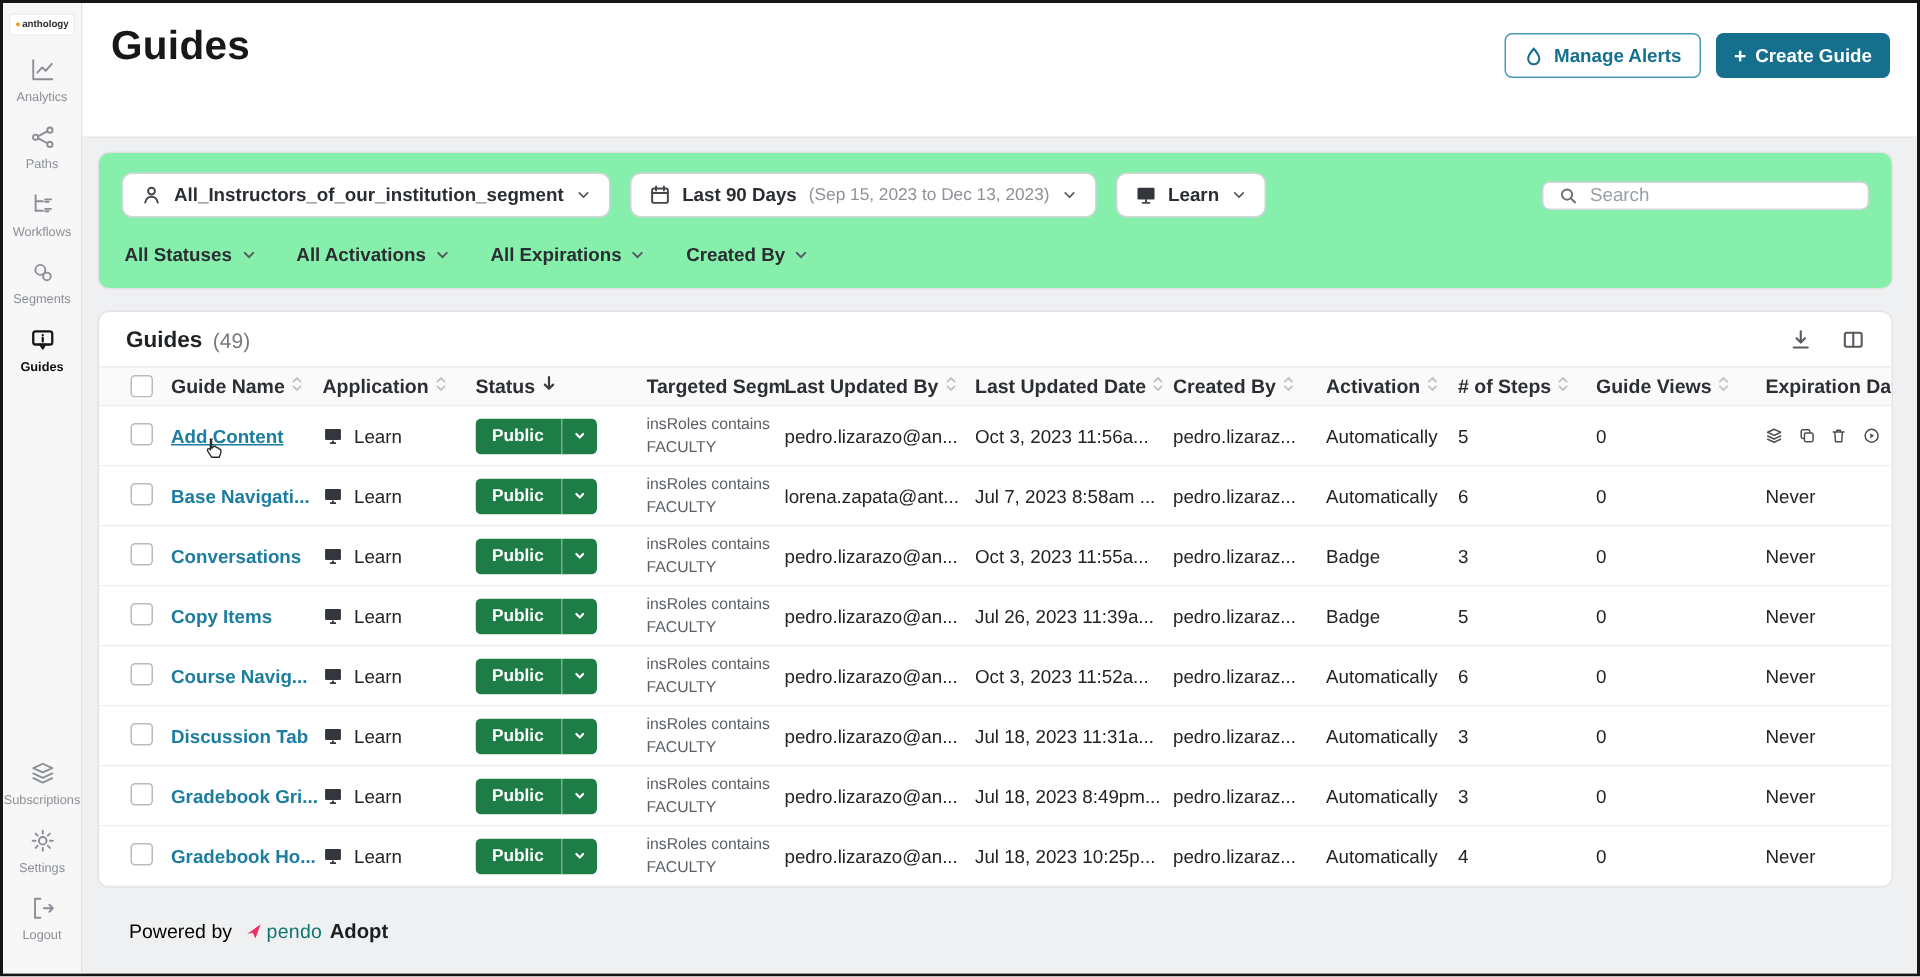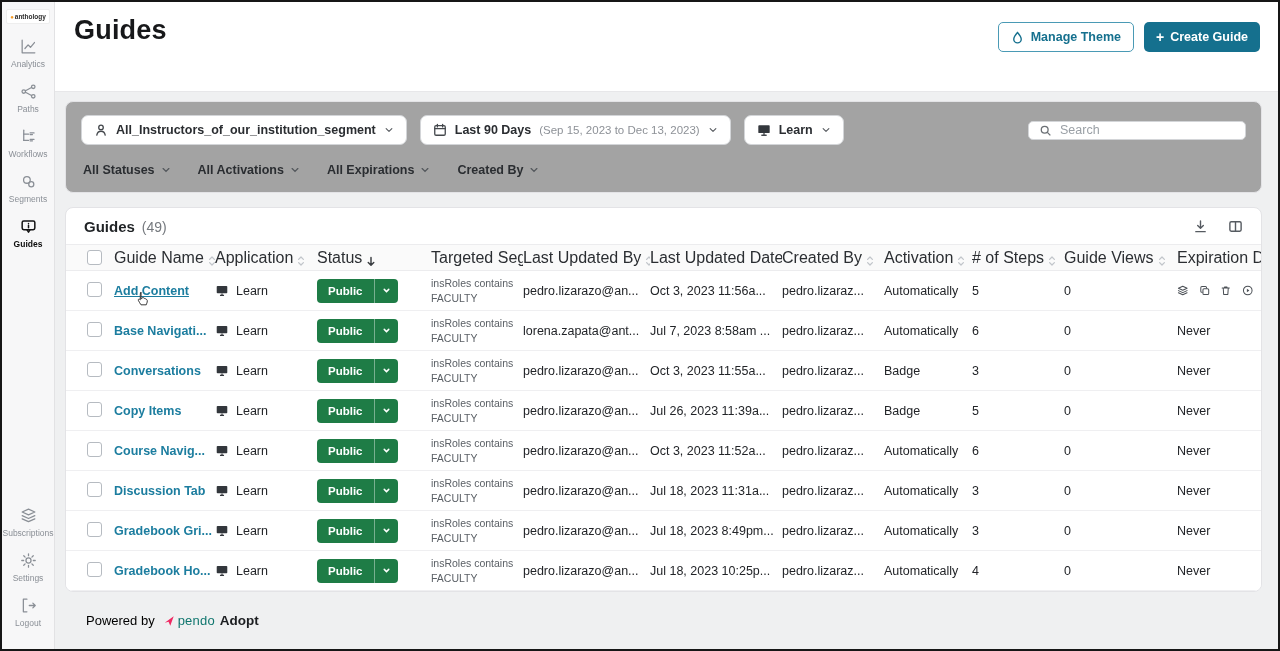--- a/index.html
+++ b/index.html
@@ -27,21 +27,21 @@
   .tab.active::after { content:""; position:absolute; left:-3px; right:-3px; bottom:0; height:3px; background:#3c3c3e; border-radius:2px; }
   .topbar-actions { position:absolute; top:20px; right:18px; display:flex; gap:10px; }
   .btn-outline { display:flex; align-items:center; gap:7px; border:1px solid #4a9ab5; color:var(--accent); background:#fff; font-weight:700; font-size:12.5px; padding:7px 12px; border-radius:5px; cursor:pointer; font-family:inherit; }
   .btn-outline svg { width:13px; height:13px; stroke:var(--accent); fill:none; stroke-width:1.7; }
   .btn-solid { display:flex; align-items:center; gap:6px; background:var(--accent); color:#fff; font-weight:700; font-size:12.5px; padding:7px 12px; border-radius:5px; border:none; cursor:pointer; font-family:inherit; }
   .plus { font-size:14px; font-weight:700; line-height:1; }
 
   .content { flex:1; padding:9px 16px 0 10px; overflow:hidden; display:flex; flex-direction:column; }
 
   
-  .filter-card { background:#a3a3a3; border:1px solid #e3e3e6; border-radius:8px; padding:13px 15px 13px; margin-bottom:14px; }
+  .filter-card { background:#86efac; border:1px solid #e3e3e6; border-radius:8px; padding:13px 15px 13px; margin-bottom:14px; }
   .filter-row1 { display:flex; align-items:center; gap:13px; }
   .fbtn { display:flex; align-items:center; gap:8px; border:1px solid #d3d5d8; border-radius:7px; padding:7px 12px; font-size:12.5px; font-weight:700; color:#2a2d31; background:#fff; cursor:pointer; white-space:nowrap; }
   .fbtn svg { width:14px; height:14px; stroke:#44484d; fill:none; stroke-width:1.5; stroke-linecap:round; stroke-linejoin:round; flex-shrink:0; }
   .fbtn .sub { font-weight:400; color:#8d9197; font-size:11.5px; }
   .chev { width:10px !important; height:10px !important; stroke:#54585d !important; }
   .search-box { margin-left:auto; display:flex; align-items:center; gap:8px; border:1px solid #d3d5d8; border-radius:5px; padding:0 10px; width:218px; height:19px; background:#fff; }
   .search-box svg { width:13px; height:13px; stroke:#6b7075; fill:none; stroke-width:1.6; flex-shrink:0; }
   .search-box input { border:none; outline:none; font-size:12.5px; color:#333; width:100%; font-family:inherit; }
   .search-box input::placeholder { color:#9aa0a6; }
   .filter-row2 { display:flex; gap:27px; margin:18px 2px 2px; }
@@ -51,21 +51,21 @@
   
   .table-card { background:#fff; border:1px solid #e3e3e6; border-radius:8px; overflow:hidden; }
   .table-head { display:flex; align-items:center; padding:10px 18px 9px; }
   .table-title { font-size:15px; font-weight:700; color:#1f2225; }
   .table-count { font-size:14px; color:#75797e; margin-left:7px; font-weight:400; }
   .table-tools { margin-left:auto; display:flex; gap:20px; }
   .table-tools svg { width:15px; height:15px; stroke:#565b61; fill:none; stroke-width:1.5; stroke-linecap:round; stroke-linejoin:round; cursor:pointer; }
 
   .grid { display:grid; grid-template-columns:48px 101px 102px 114px 92px 127px 132px 102px 88px 92px 113px minmax(0,1fr); align-items:center; }
   .thead { background:#fafafa; border-top:1px solid #ececee; border-bottom:1px solid #ececee; height:27px; }
-  .th { font-size:16px; font-weight:400; color:#2b2e32; white-space:nowrap; overflow:hidden; display:flex; align-items:flex-end; gap:4px; padding-right:8px; }
+  .th { font-size:13px; font-weight:700; color:#2b2e32; white-space:nowrap; overflow:hidden; display:flex; align-items:flex-start; gap:4px; padding-right:8px; }
   .sort-ic { width:8px; height:12px; stroke:#c1c5ca; fill:none; stroke-width:1.6; stroke-linecap:round; stroke-linejoin:round; flex-shrink:0; }
   .sort-down { width:10px; height:11px; stroke:#3b3e42; fill:none; stroke-width:1.6; stroke-linecap:round; stroke-linejoin:round; }
   .cb-cell { padding-left:21px; }
   .cbx { display:inline-block; width:15px; height:15px; border:1.5px solid #b6bbc1; border-radius:3px; background:#fff; cursor:pointer; }
 
   .trow { height:40px; border-bottom:1px solid #efeff1; background:#fff; }
   .cell { font-size:12.5px; color:#222428; white-space:nowrap; overflow:hidden; padding-right:8px; }
   .glink { color:var(--link); font-weight:700; text-decoration:none; cursor:pointer; }
   .glink.hovered { text-decoration:underline; }
   .app-cell { display:flex; align-items:center; gap:7px; }
@@ -172,21 +172,21 @@
 
   <div class="main">
 
     <header class="topbar">
       <h1 class="page-title">Guides</h1>
       <div class="topbar-actions">
         <button class="btn-outline">
           <svg viewBox="0 0 16 16">
               <path d="M8 1.8S12.6 7 12.6 10a4.6 4.6 0 0 1-9.2 0C3.4 7 8 1.8 8 1.8z"></path>
             </svg>
-          <span>Manage Theme</span>
+          <span>Manage Alerts</span>
         </button>
         <button class="btn-solid">
           <span class="plus">+</span>
           <span>Create Guide</span>
         </button>
       </div>
     </header>
 
     <div class="content">
 

